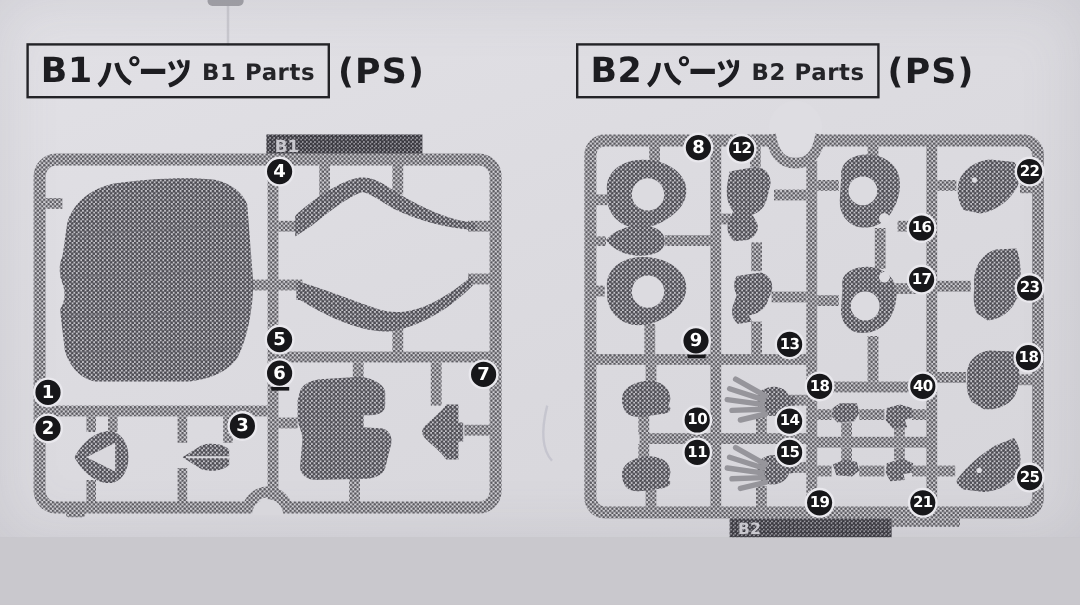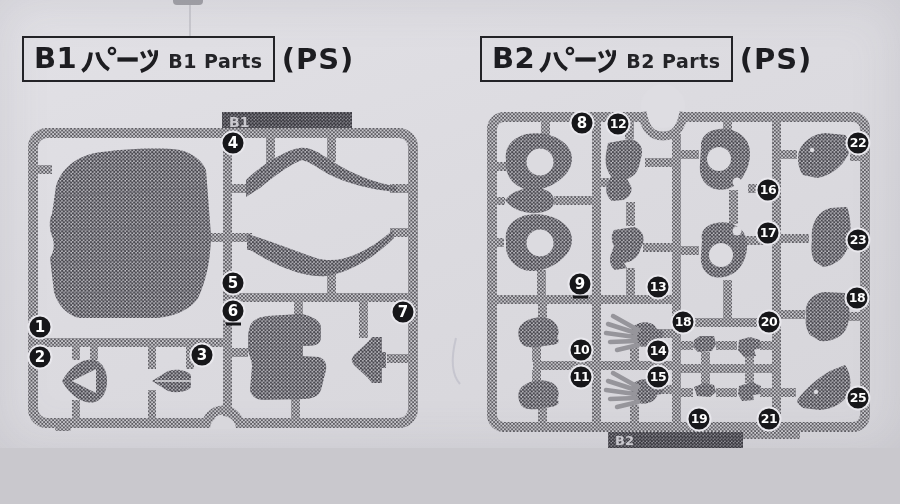--- a/index.html
+++ b/index.html
@@ -327,25 +327,25 @@
       </div>
       <div class="badge two" style="left: 768px; top: 190px;">
         <span>16</span>
       </div>
       <div class="badge two" style="left: 768px; top: 233px;">
         <span>17</span>
       </div>
       <div class="badge two" style="left: 683px; top: 322px;">
         <span>18</span>
       </div>
-      <div class="badge two" style="left: 683px; top: 419px; margin-left: 16px;">
+      <div class="badge two" style="left: 683px; top: 419px;">
         <span>19</span>
       </div>
       <div class="badge two" style="left: 769px; top: 322px;">
-        <span>20</span>
+        <span>40</span>
       </div>
       <div class="badge two" style="left: 769px; top: 419px;">
         <span>21</span>
       </div>
       <div class="badge two" style="left: 858px; top: 143px;">
         <span>22</span>
       </div>
       <div class="badge two" style="left: 858px; top: 240px;">
         <span>23</span>
       </div>

